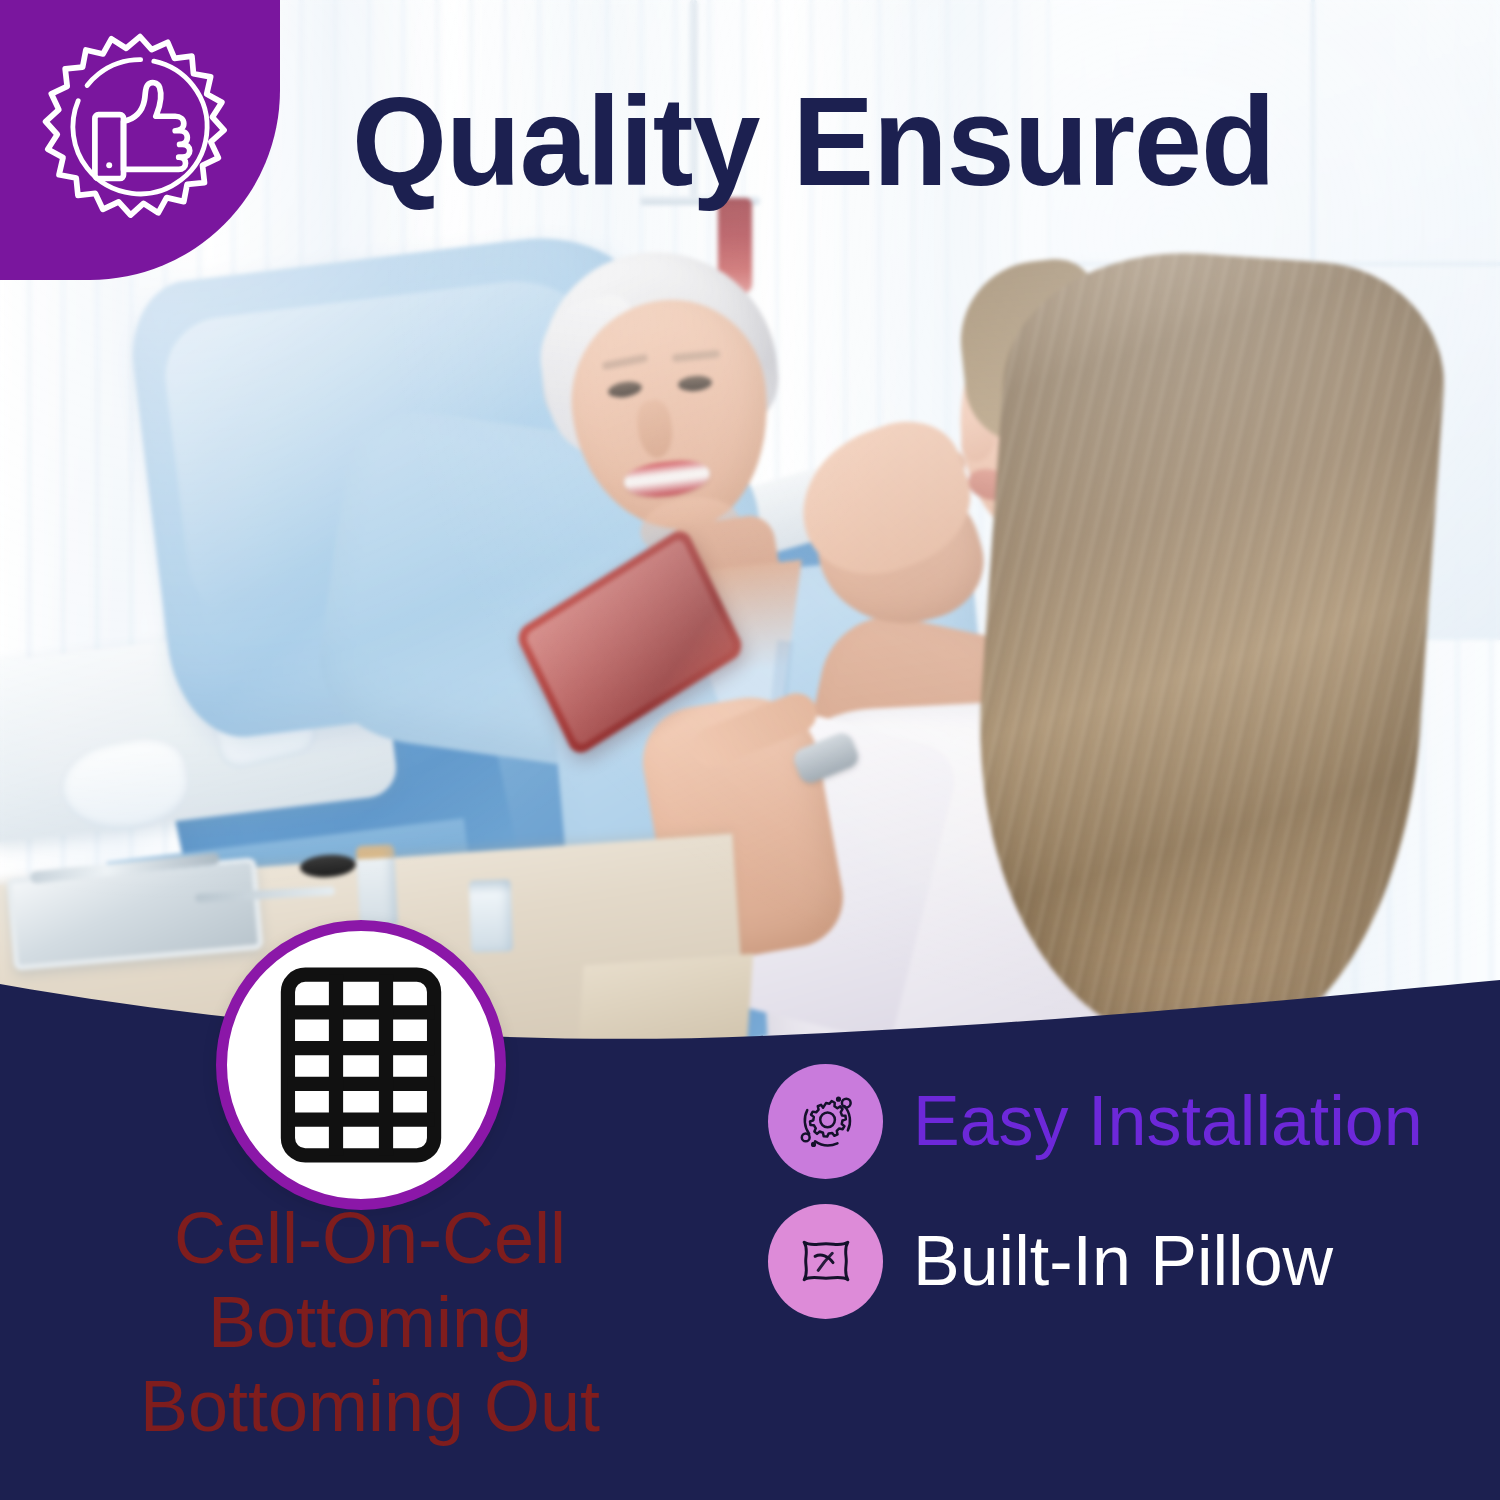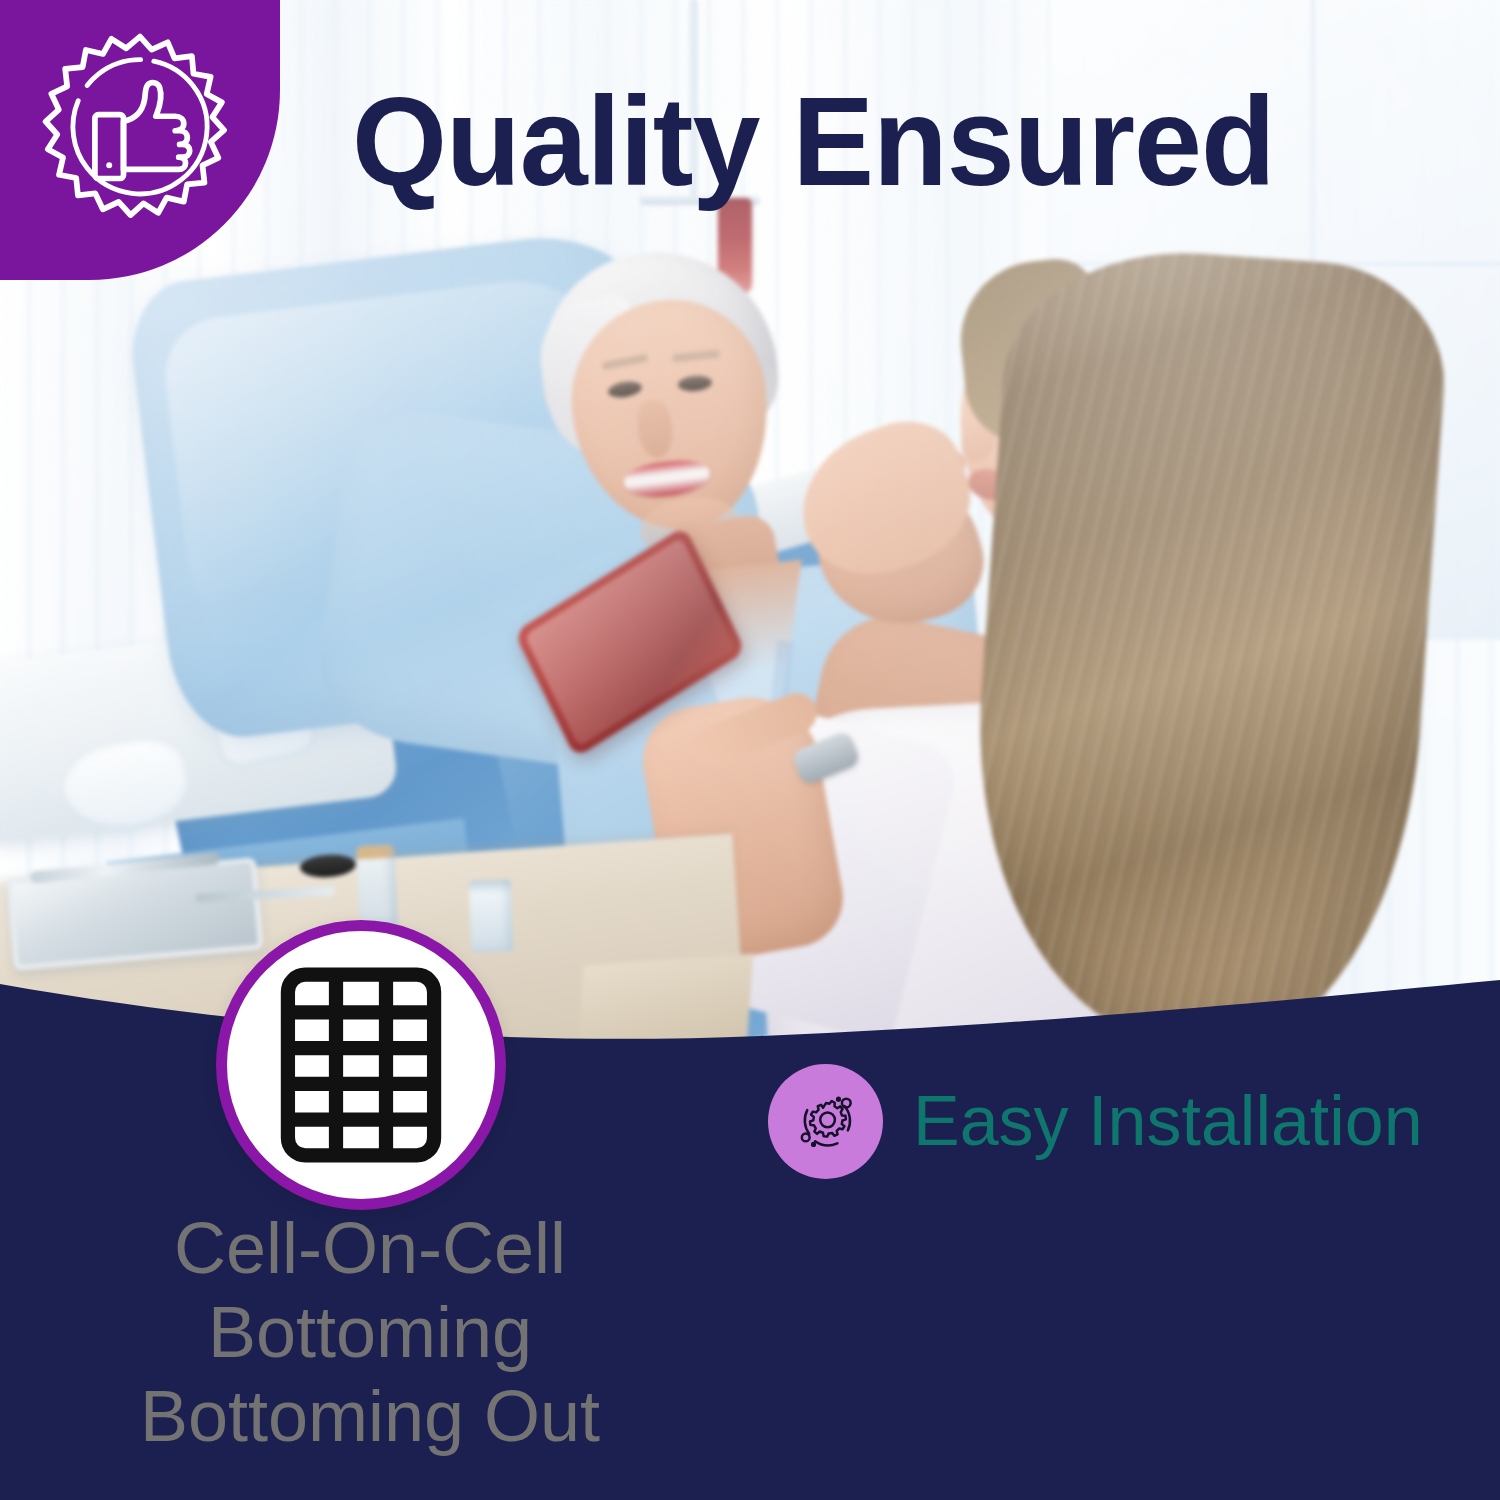--- a/index.html
+++ b/index.html
@@ -657,21 +657,21 @@
         <line x1="7" y1="24.6" x2="83" y2="24.6"></line>
         <line x1="7" y1="43.2" x2="83" y2="43.2"></line>
         <line x1="7" y1="61.8" x2="83" y2="61.8"></line>
         <line x1="7" y1="80.4" x2="83" y2="80.4"></line>
         <line x1="32" y1="5" x2="32" y2="99"></line>
         <line x1="58" y1="5" x2="58" y2="99"></line>
       </g>
     </svg>
   </div>
 
-  <div id="left-caption" style="color: #737373; margin-top: 10px;">
+  <div id="left-caption" style="color: #7f1d1d;">
     <span class="cap-line">Cell-On-Cell</span>
     <span class="cap-line">Bottoming</span>
     <span class="cap-line">Bottoming Out</span>
   </div>
 
   <div id="features">
 
 
     <div class="feature-row">
       <div class="feature-bullet" style="background:#C97BDC;">
@@ -691,19 +691,34 @@
             <path d="M26 36 A29 29 0 0 0 28.5 66.5" stroke-dasharray="44 7"></path>
             <path d="M78 62 A29 29 0 0 0 74 31" stroke-dasharray="42 7"></path>
             <path d="M36 76 A29 29 0 0 0 66 78" stroke-dasharray="30 6"></path>
             <circle cx="76" cy="27" r="5.6"></circle>
             <circle cx="24" cy="71" r="5.0"></circle>
             <circle cx="66" cy="22" r="1.7" fill="#14112B"></circle>
             <circle cx="34" cy="80" r="1.7" fill="#14112B"></circle>
           </g>
         </svg>
       </div>
-      <div class="feature-label" style="color: #0f766e;">Easy Installation</div>
+      <div class="feature-label" style="color: #6d28d9;">Easy Installation</div>
     </div>
 
+    <div class="feature-row">
+      <div class="feature-bullet" style="background:#DD8BD8;">
+        <svg class="ico" width="78" height="78" viewBox="0 0 100 100" aria-hidden="true">
+          <g fill="none" stroke="#14112B" stroke-width="3.8" stroke-linejoin="round" stroke-linecap="round">
+            <path d="M22 26 C30 31 38 28 50 28 C62 28 70 31 78 26
+                     C73 34 76 42 76 50 C76 58 73 66 78 74
+                     C70 69 62 72 50 72 C38 72 30 69 22 74
+                     C27 66 24 58 24 50 C24 42 27 34 22 26 Z"></path>
+            <path d="M36 44 C44 40 53 44 59 52"></path>
+            <path d="M58 40 C50 48 44 56 40 62" opacity="0.9"></path>
+          </g>
+        </svg>
+      </div>
+      <div class="feature-label" style="color: rgb(255, 255, 255);">Built-In Pillow</div>
+    </div>
 
   </div>
 
 </div>
 
 </body></html>

